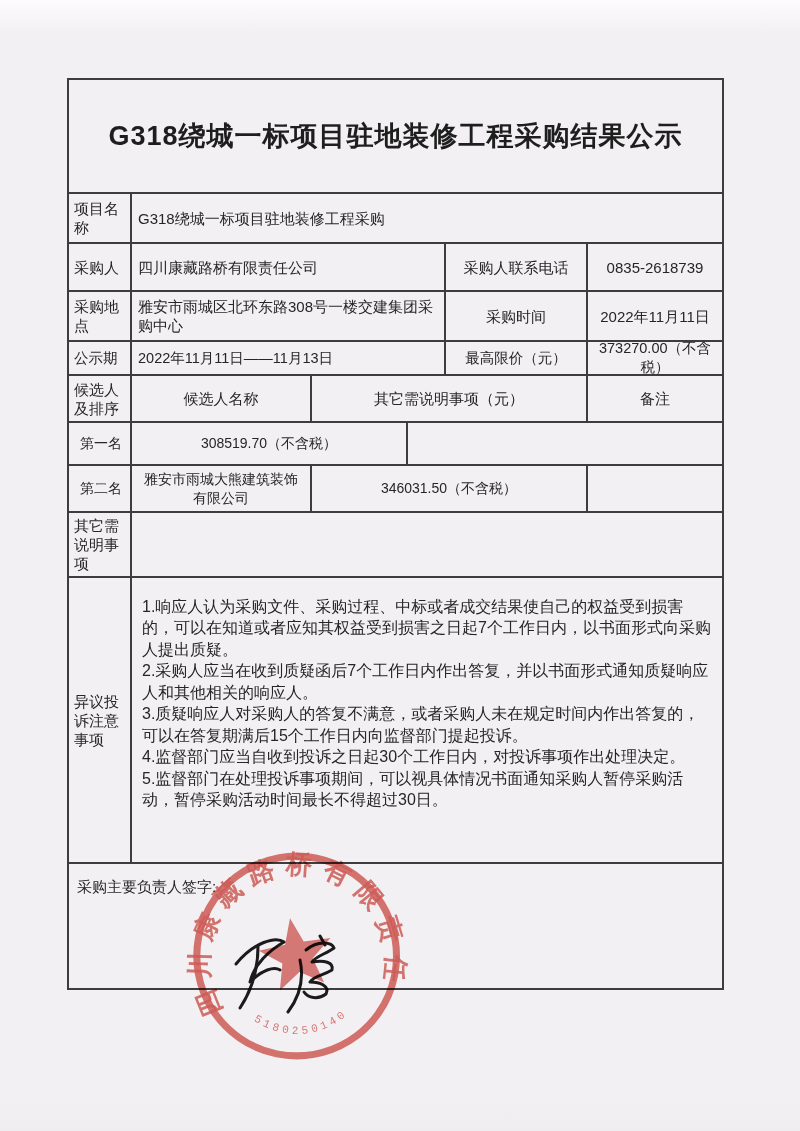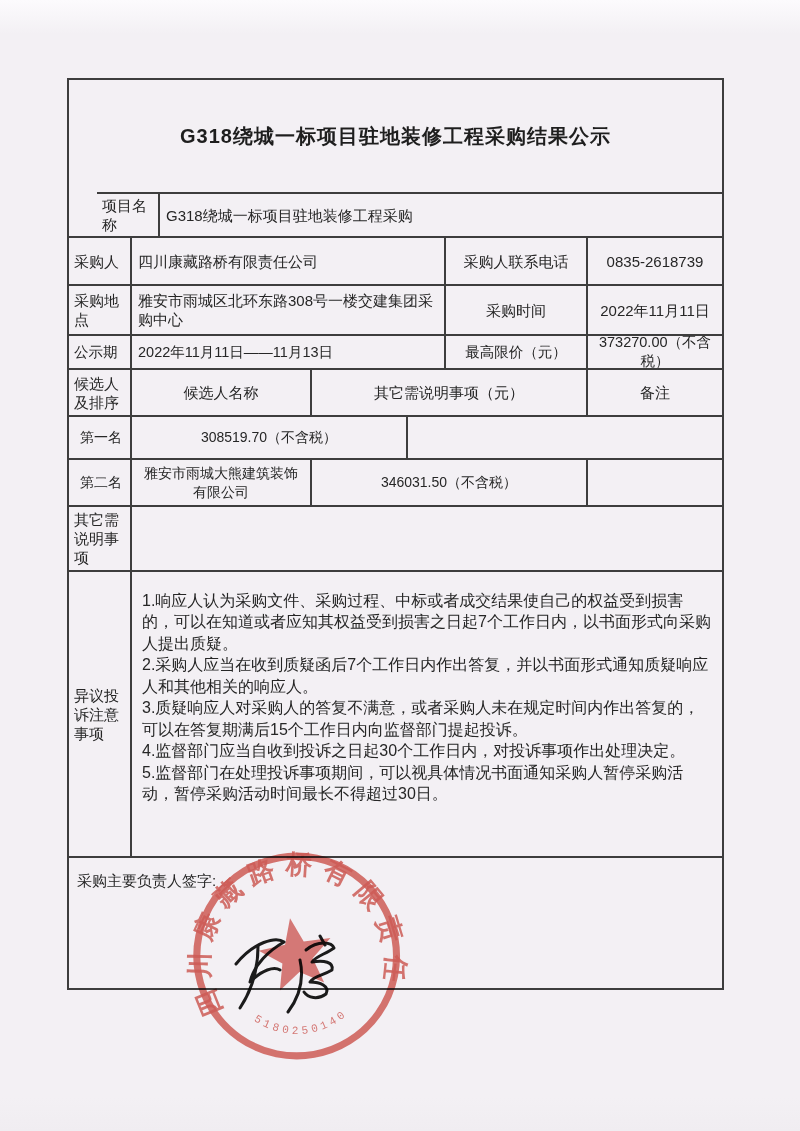--- a/index.html
+++ b/index.html
@@ -19,39 +19,39 @@
     position:absolute;left:67px;top:78px;width:657px;height:912px;
     border:2px solid #3d3d3d;
     box-sizing:border-box;
     display:flex;flex-direction:column;
   }
   .title-row{
     height:112px;flex:0 0 112px;
     display:flex;align-items:center;justify-content:center;
   }
   .doc-title{
-    margin:0;font-size:20px;font-weight:bold;letter-spacing:1px;color:#1e1e1e;
+    margin:0;font-size:27px;font-weight:bold;letter-spacing:1px;color:#1e1e1e;
   }
   .row{
     display:flex;flex-direction:row;
     border-top:2px solid #3d3d3d;
     box-sizing:border-box;
     flex:0 0 auto;
   }
   .cell{
     box-sizing:border-box;
     display:flex;align-items:center;
     padding:2px 6px;
     font-size:15px;line-height:19px;
     overflow:hidden;
   }
   .cell + .cell{border-left:2px solid #3d3d3d;}
   .label{width:61px;flex:0 0 61px;padding:2px 2px 2px 5px;}
   .center{justify-content:center;text-align:center;}
-  .r1{height:44px;margin-left:28px;}
+  .r1{height:50px;}
   .r2{height:48px;}
   .r3{height:50px;justify-content:space-between;}
   .r4{height:34px;}
   .r4 .cell{font-size:14.5px;}
   .hdr{height:47px;}
   .cand{height:43px;}
   .cand2{height:47px;}
   .cand .cell,.cand2 .cell{font-size:14px;}
   .col-main{width:314px;flex:0 0 314px;}
   .col-k{width:142px;flex:0 0 142px;}

